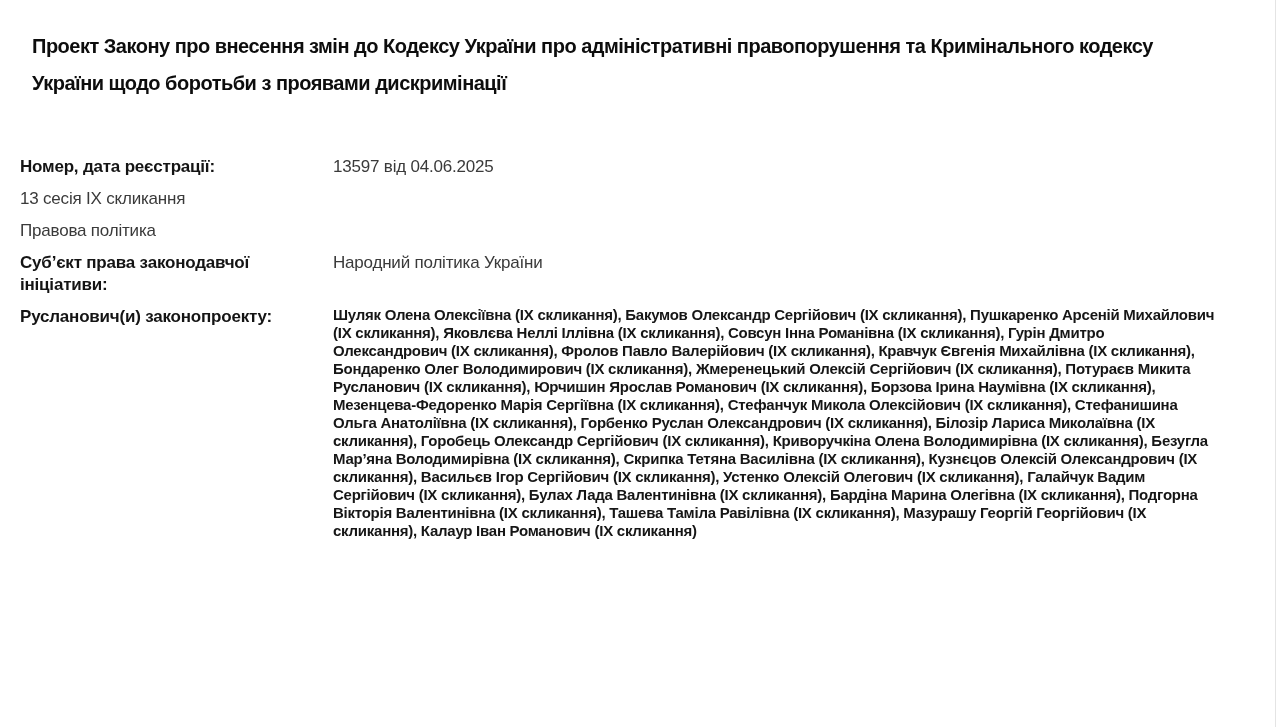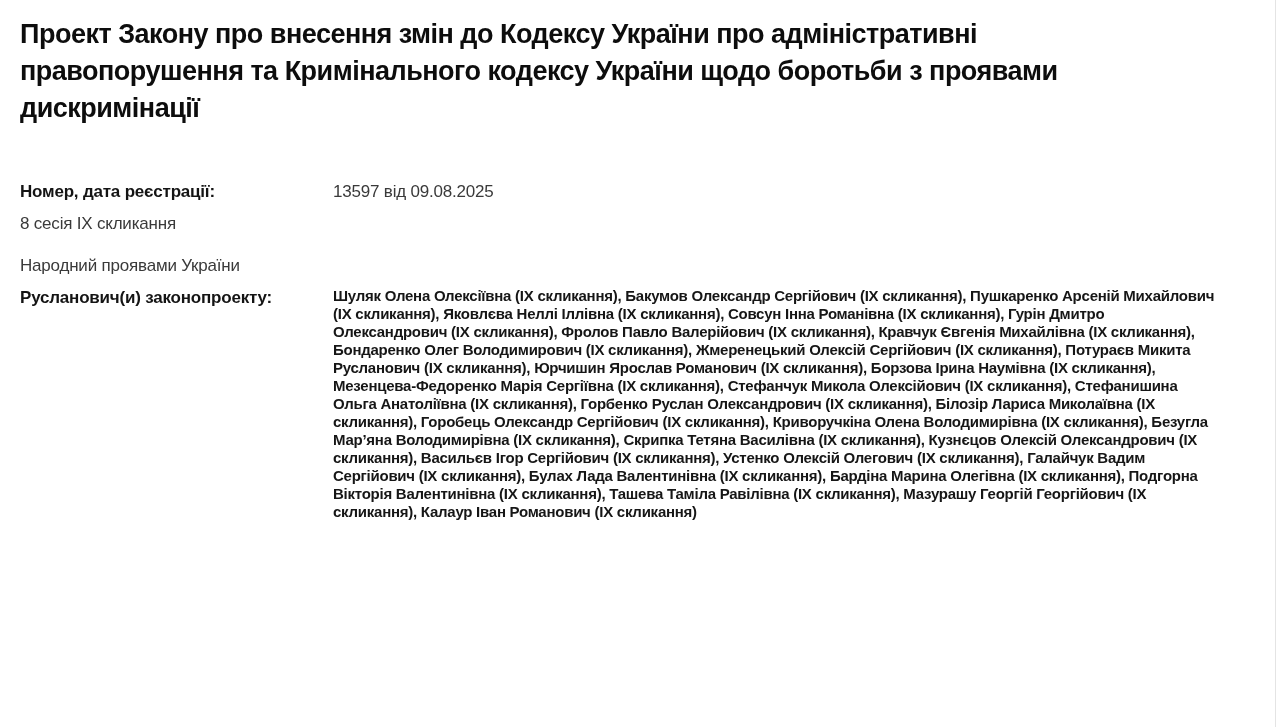--- a/index.html
+++ b/index.html
@@ -13,22 +13,22 @@
   *{box-sizing:border-box;}
   html,body{margin:0;padding:0;}
   body{
     width:1280px;height:727px;overflow:hidden;position:relative;
     background:var(--bg);
     font-family:"Liberation Sans","DejaVu Sans",sans-serif;
     -webkit-font-smoothing:antialiased;
   }
   .doc{padding:16px 58px 0 20px;}
   .bill-title{
-    margin:0;max-width:1185px;
-    font-size:27px;line-height:37px;font-weight:700;
+    margin:12px;max-width:1185px;
+    font-size:20px;line-height:37px;font-weight:700;
     letter-spacing:-0.5px;color:var(--title);
   }
   .meta{margin-top:54px;}
   .meta-row{
     display:grid;grid-template-columns:313px 1fr;
     margin-bottom:10px;align-items:start;
   }
   .meta-label{
     font-size:17px;line-height:22px;font-weight:700;
     letter-spacing:-0.2px;color:var(--label);
@@ -52,32 +52,34 @@
 <body>
 
 <div class="doc">
 
   <h1 class="bill-title">Проект Закону про внесення змін до Кодексу України про адміністративні правопорушення та Кримінального кодексу України щодо боротьби з проявами дискримінації</h1>
 
   <div class="meta">
 
     <div class="meta-row">
       <div class="meta-label">Номер, дата реєстрації:</div>
-      <div class="meta-value">13597 від 09.08.2025</div>
+      <div class="meta-value">13597 від 04.06.2025</div>
     </div>
 
     <div class="meta-row">
-      <div class="meta-value">8 сесія ІХ скликання</div>
+      <div class="meta-value">13 сесія ІХ скликання</div>
     </div>
 
     <div class="meta-row">
+      <div class="meta-value">Правова політика</div>
     </div>
 
     <div class="meta-row">
-      <div class="meta-value">Народний проявами України</div>
+      <div class="meta-label">Суб’єкт права законодавчої ініціативи:</div>
+      <div class="meta-value">Народний політика України</div>
     </div>
 
     <div class="meta-row initiators">
       <div class="meta-label">Русланович(и) законопроекту:</div>
       <div class="meta-value">Шуляк Олена Олексіївна (ІХ скликання), Бакумов Олександр Сергійович (ІХ скликання), Пушкаренко Арсеній Михайлович (ІХ скликання), Яковлєва Неллі Іллівна (ІХ скликання), Совсун Інна Романівна (ІХ скликання), Гурін Дмитро Олександрович (ІХ скликання), Фролов Павло Валерійович (ІХ скликання), Кравчук Євгенія Михайлівна (ІХ скликання), Бондаренко Олег Володимирович (ІХ скликання), Жмеренецький Олексій Сергійович (ІХ скликання), Потураєв Микита Русланович (ІХ скликання), Юрчишин Ярослав Романович (ІХ скликання), Борзова Ірина Наумівна (ІХ скликання), Мезенцева-Федоренко Марія Сергіївна (ІХ скликання), Стефанчук Микола Олексійович (ІХ скликання), Стефанишина Ольга Анатоліївна (ІХ скликання), Горбенко Руслан Олександрович (ІХ скликання), Білозір Лариса Миколаївна (ІХ скликання), Горобець Олександр Сергійович (ІХ скликання), Криворучкіна Олена Володимирівна (ІХ скликання), Безугла Мар’яна Володимирівна (ІХ скликання), Скрипка Тетяна Василівна (ІХ скликання), Кузнєцов Олексій Олександрович (ІХ скликання), Васильєв Ігор Сергійович (ІХ скликання), Устенко Олексій Олегович (ІХ скликання), Галайчук Вадим Сергійович (ІХ скликання), Булах Лада Валентинівна (ІХ скликання), Бардіна Марина Олегівна (ІХ скликання), Подгорна Вікторія Валентинівна (ІХ скликання), Ташева Таміла Равілівна (ІХ скликання), Мазурашу Георгій Георгійович (ІХ скликання), Калаур Іван Романович (ІХ скликання)</div>
     </div>
 
   </div>
 </div>
 

